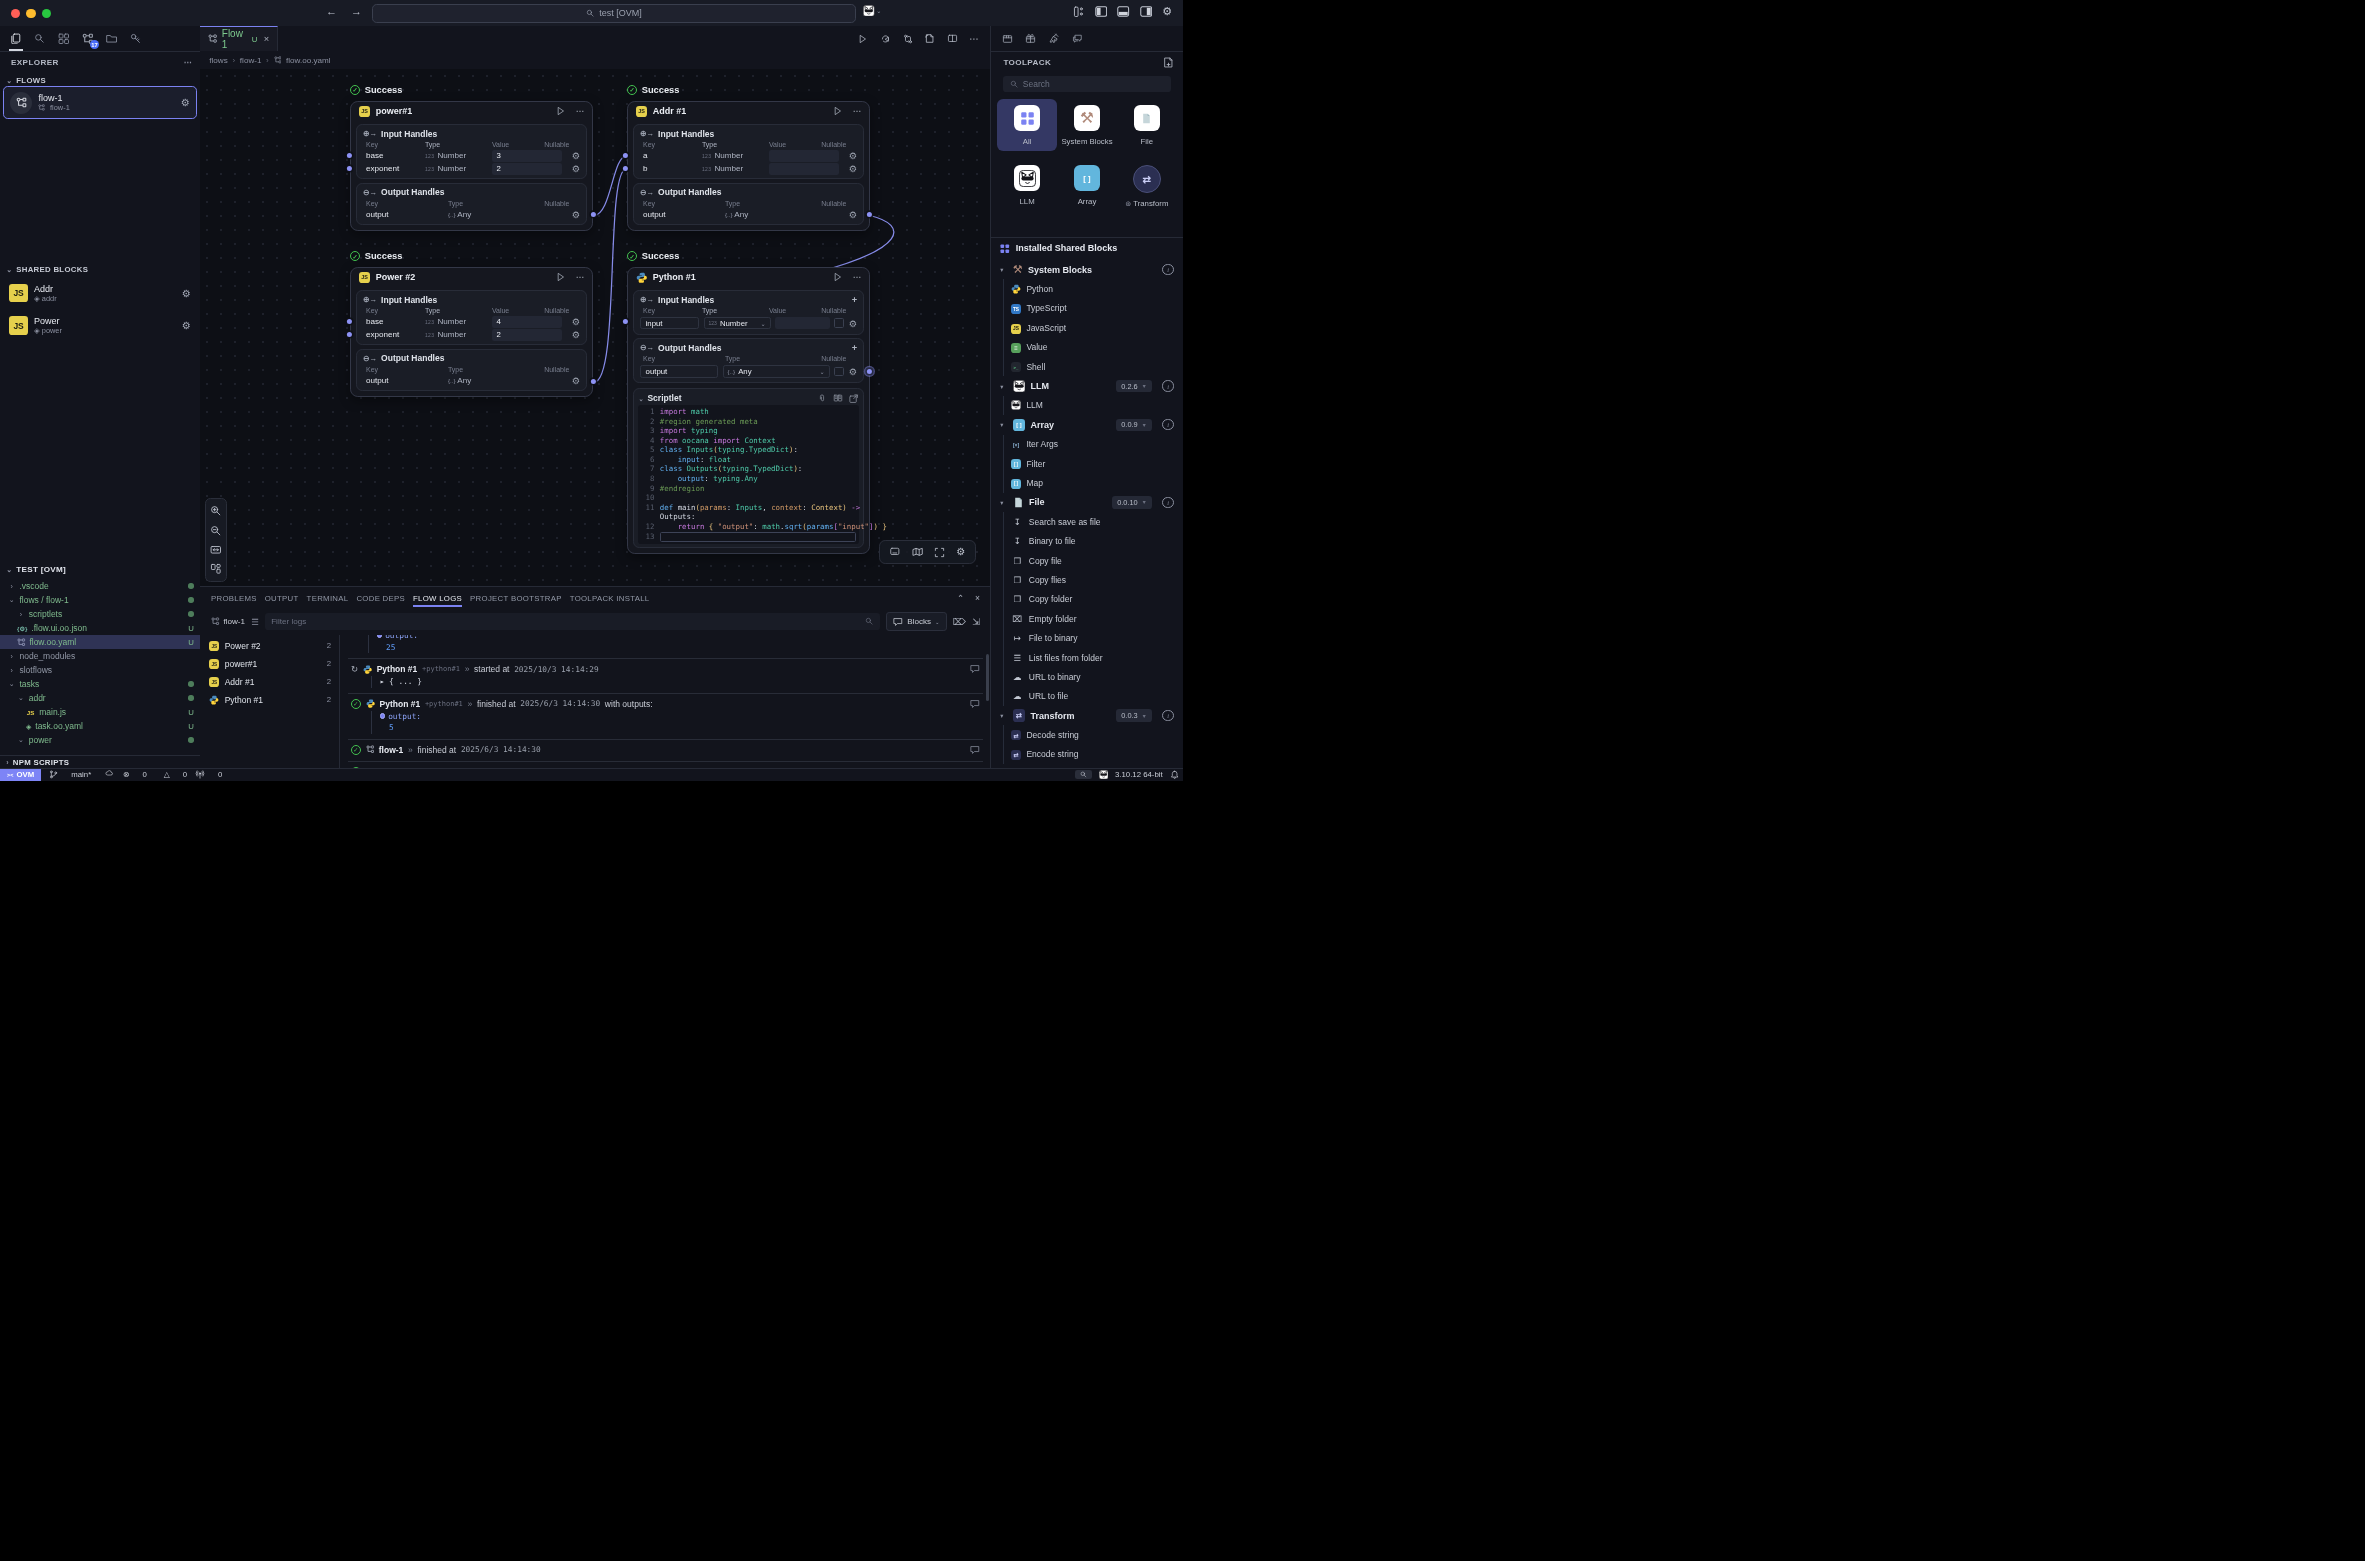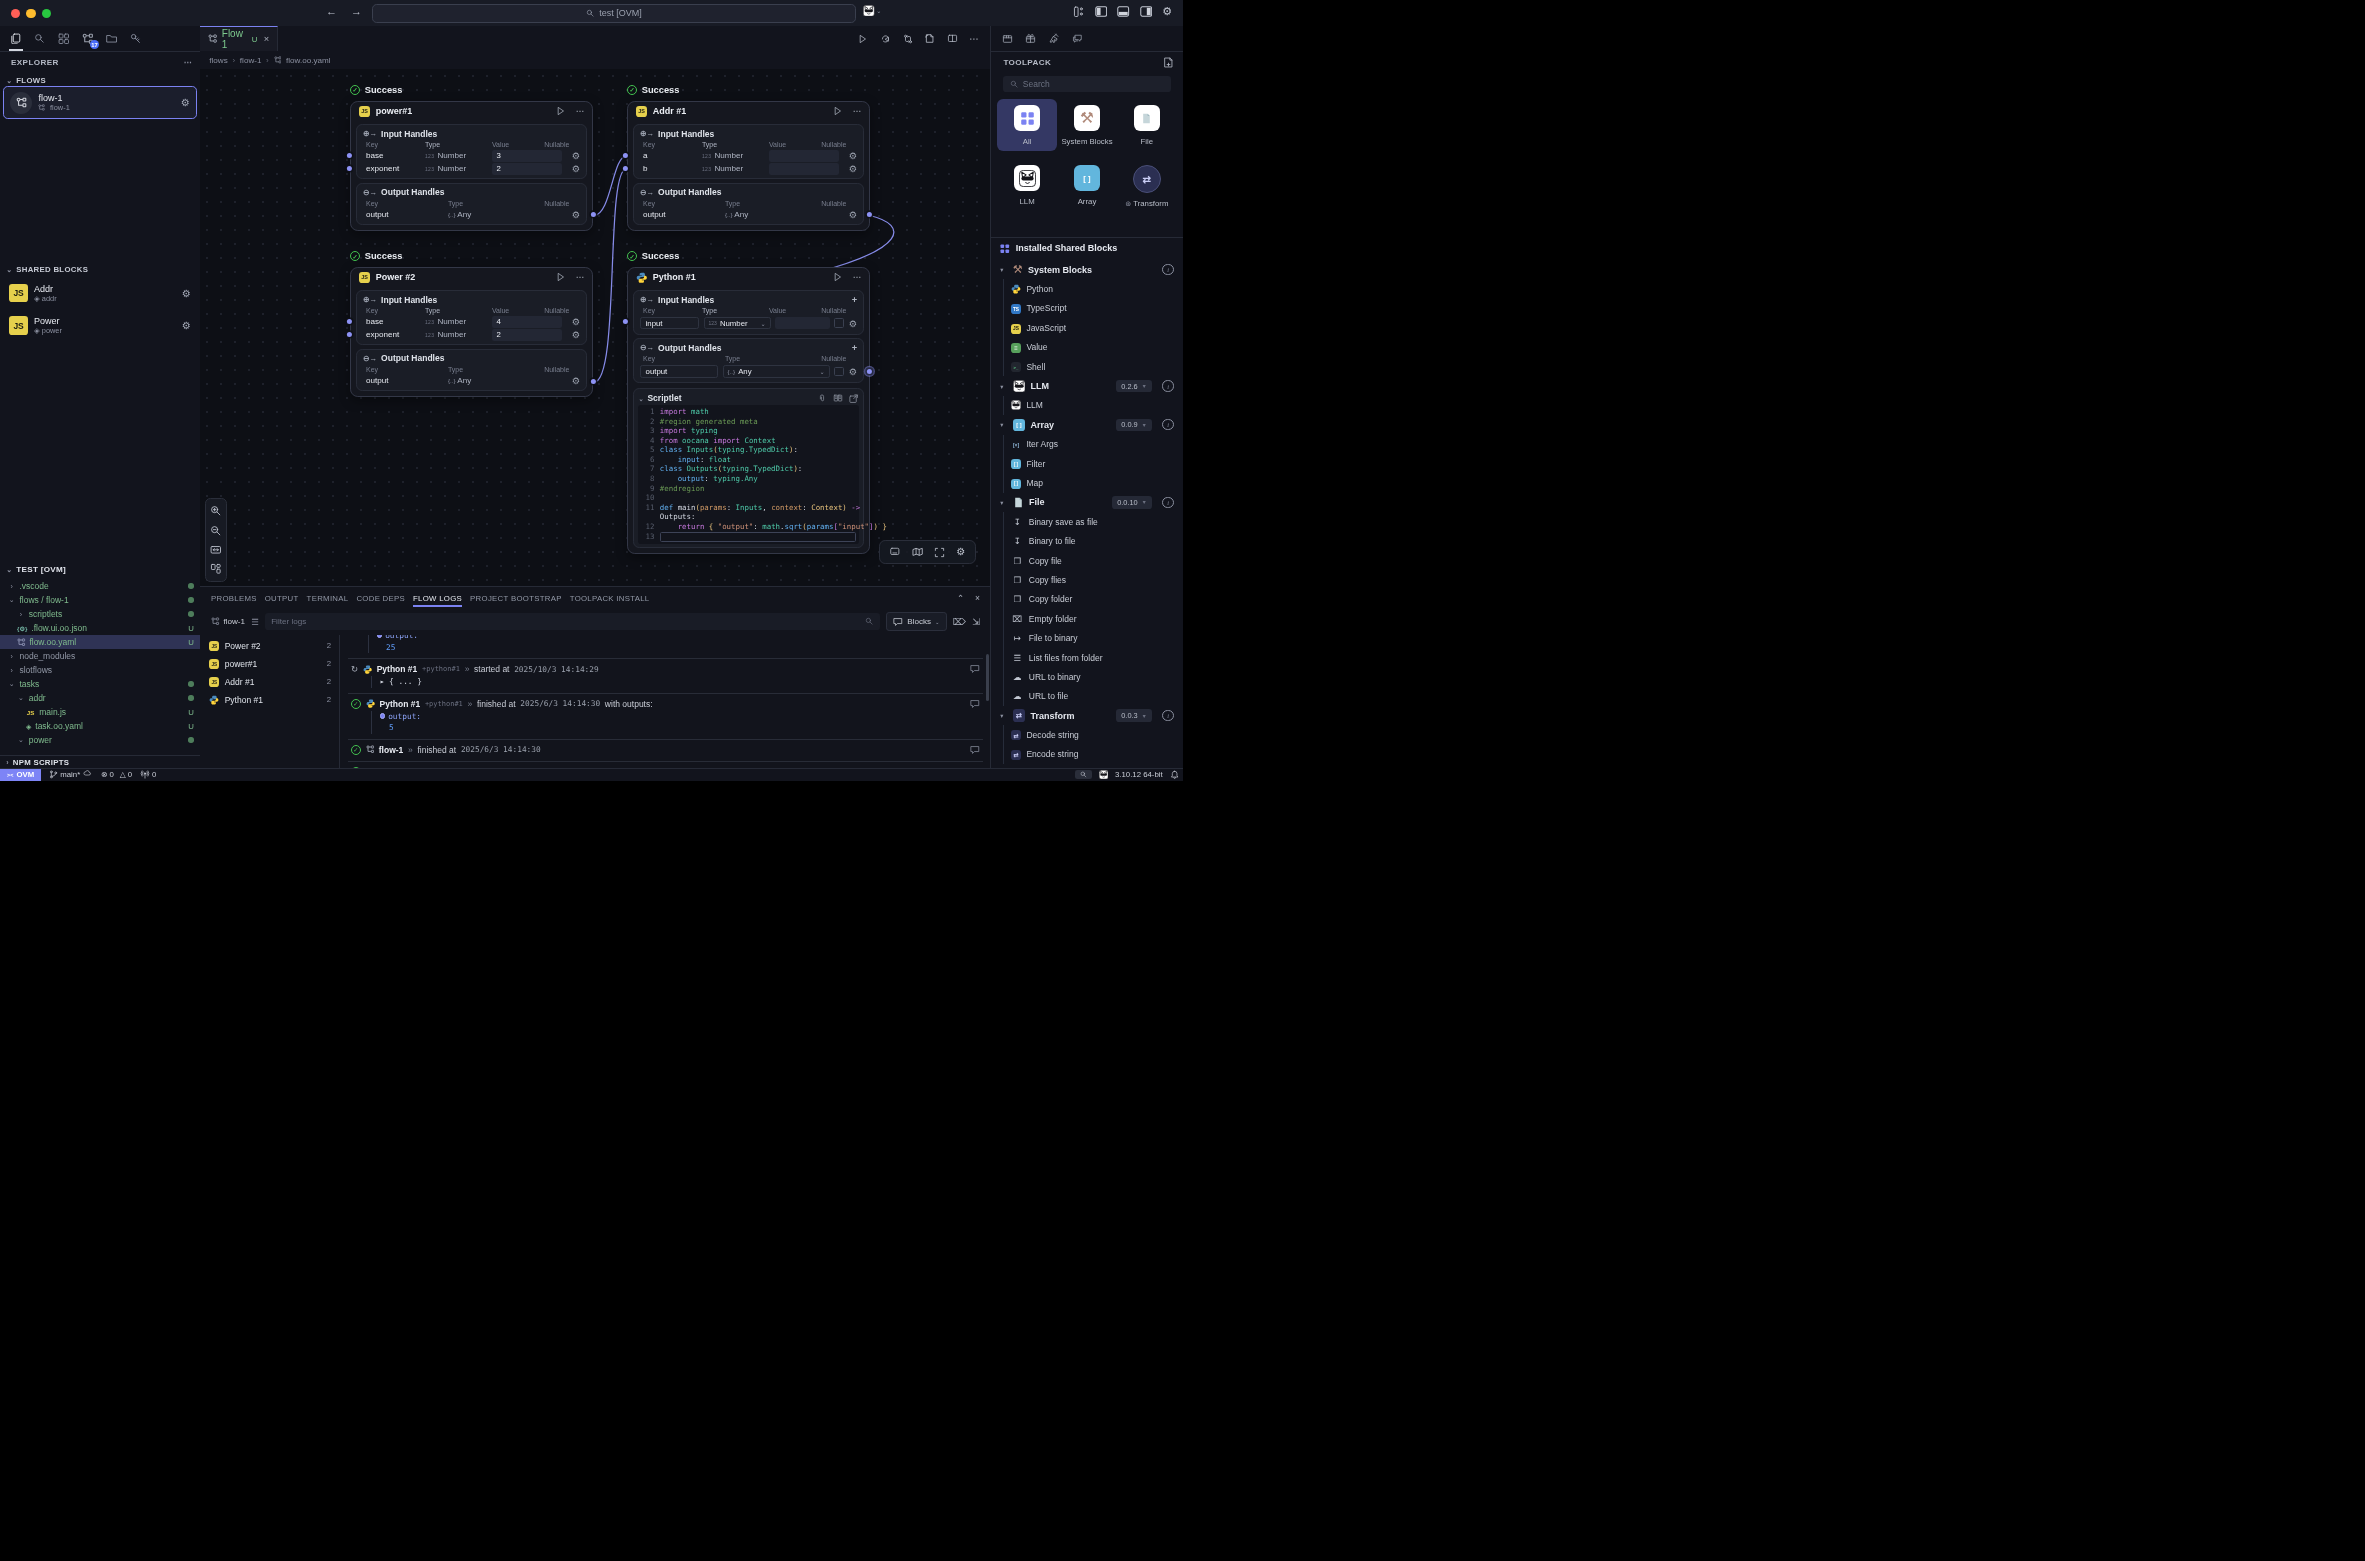--- a/index.html
+++ b/index.html
@@ -174,21 +174,21 @@
       align-items:center;justify-content:center;font-style:italic;font-family:"Liberation Serif",serif;flex:none;}
   .brow .info{margin-left:4.7px;}
   .brow.nover .info{margin-left:auto;}
   .glyph{width:12.4px;text-align:center;color:#c2c7d2;font-size:8.5px;flex:none;}
   
   .sqic{display:inline-flex;align-items:center;justify-content:center;border-radius:3.1px;font-weight:700;flex:none;}
   
   .statusbar{position:absolute;left:0;right:0;bottom:0;height:12.4px;background:#12141d;border-top:0.8px solid #262a36;
       display:flex;align-items:center;font-size:7.8px;color:#c9cdd6;}
   .sb-remote{height:12.4px;background:#7d84f6;color:#fff;display:flex;align-items:center;gap:3.1px;padding:0 7px;font-weight:700;}
-  .sb-item{display:flex;gap:2px;margin-left:7.8px;}
+  .sb-item{display:flex;gap:13px;margin-left:7.8px;}
   .sb-right{margin-left:auto;display:flex;align-items:center;gap:7px;padding-right:4px;}
   .sb-mag{width:17px;height:9.3px;background:#2a2e3a;border-radius:2.3px;display:flex;align-items:center;justify-content:center;}
 </style>
 </head>
 <body>
 
 <div id="app">
 
   <div class="titlebar">
     <div class="traffic">
@@ -1262,21 +1262,21 @@
           </span>
           <span class="bn">File</span>
           <span class="ver">
             <span>0.0.10</span>
             <span class="dn">▼</span>
           </span>
           <span class="info">i</span>
         </div>
         <div class="brow child">
           <span class="glyph">↧</span>
-          <span class="bn">Binary save as file</span>
+          <span class="bn">Search save as file</span>
         </div>
         <div class="brow child">
           <span class="glyph">↧</span>
           <span class="bn">Binary to file</span>
         </div>
         <div class="brow child">
           <span class="glyph">❐</span>
           <span class="bn">Copy file</span>
         </div>
         <div class="brow child">

